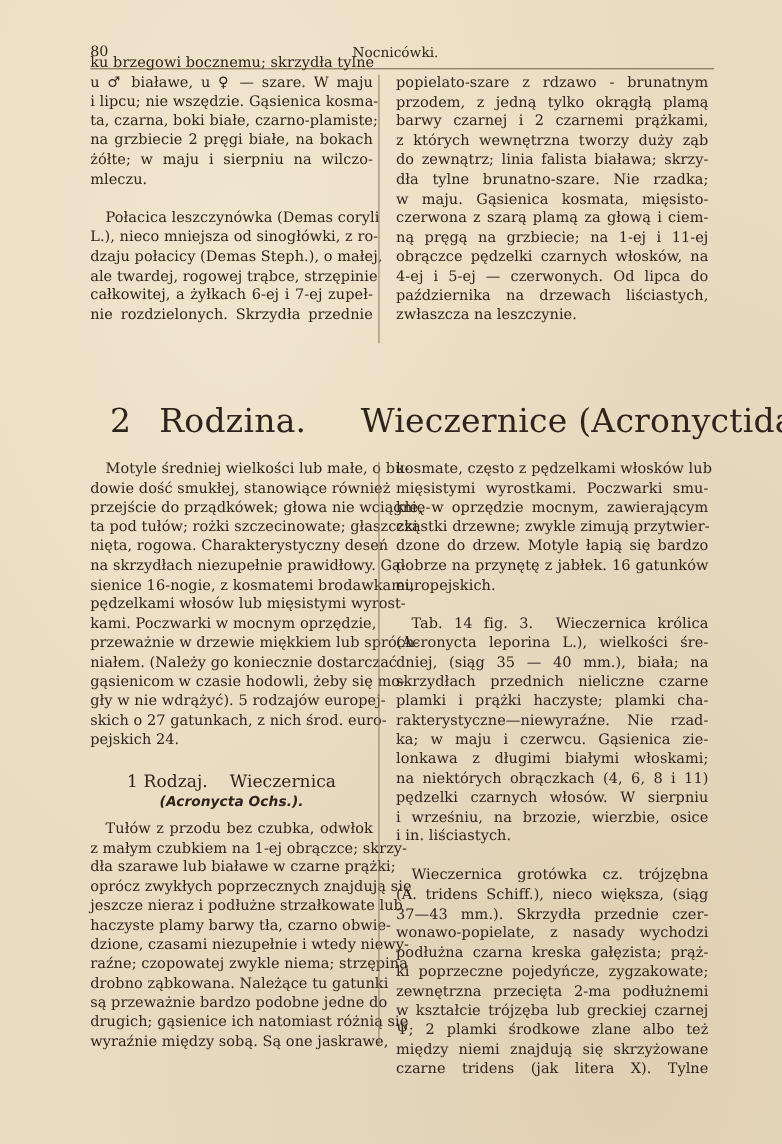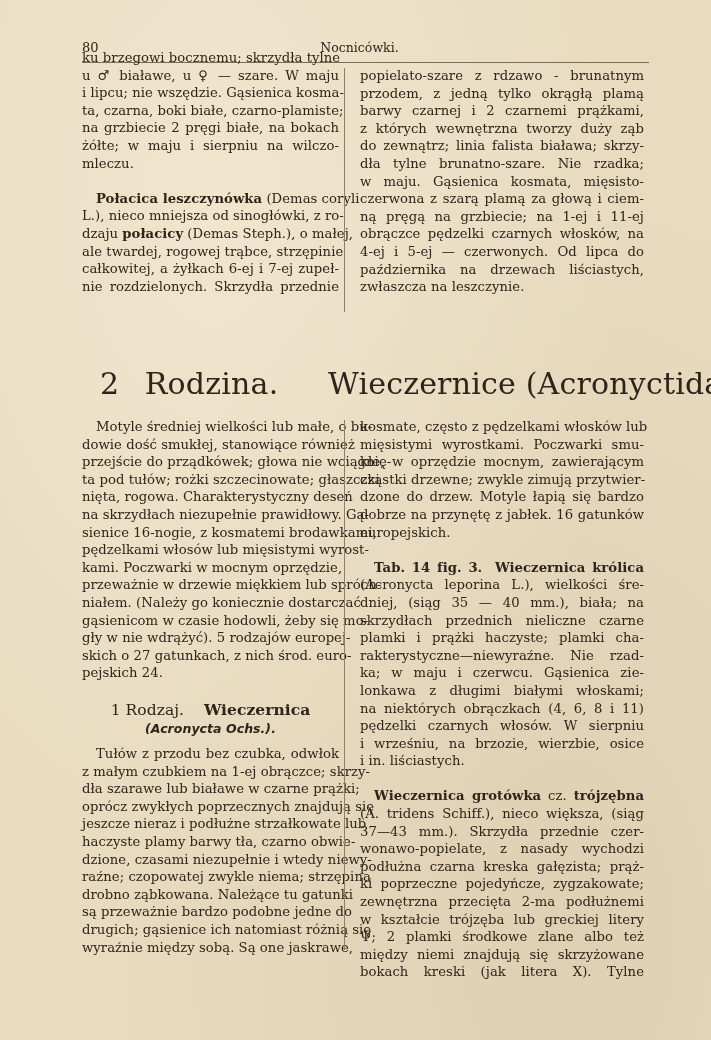--- a/index.html
+++ b/index.html
@@ -61,21 +61,21 @@
     .col .line.last {
       text-align-last: left;
     }
     .col .line.center {
       text-align: center;
       text-align-last: center;
     }
     .col .indent {
       padding-left: 14px;
     }
-    .b { font-weight: bold; }
+    .b { font-weight: normal; }
     .it { font-style: italic; font-weight: bold; font-family: "DejaVu Sans", "Liberation Sans", sans-serif; font-size: 12.5px; }
     .col-rule {
       position: absolute;
       width: 0;
       border-left: 1px solid #8f7e66;
     }
     .family-heading {
       position: absolute;
       left: 100px; top: 366px;
       width: 540px;
@@ -203,19 +203,19 @@
     <span class="line">i wrześniu, na brzozie, wierzbie, osice</span>
     <span class="line last">i in. liściastych.</span>
     <span class="gap"></span>
     <span class="line indent"><span class="b">Wieczernica grotówka</span><span> cz. </span><span class="b">trójzębna</span></span>
     <span class="line">(A. tridens Schiff.), nieco większa, (siąg</span>
     <span class="line">37—43 mm.).  Skrzydła przednie czer-</span>
     <span class="line">wonawo-popielate, z nasady wychodzi</span>
     <span class="line">podłużna czarna kreska gałęzista; prąż-</span>
     <span class="line">ki poprzeczne pojedyńcze, zygzakowate;</span>
     <span class="line">zewnętrzna przecięta 2-ma podłużnemi</span>
-    <span class="line">w kształcie trójzęba lub greckiej litery</span>
+    <span class="line">w kształcie trójzęba lub greckiej czarnej</span>
     <span class="line">Ψ; 2 plamki środkowe zlane albo też</span>
     <span class="line">między niemi znajdują się skrzyżowane</span>
-    <span class="line">bokach kreski (jak litera X).  Tylne</span>
+    <span class="line">czarne tridens (jak litera X).  Tylne</span>
   </div>
 
 </div>
 
 </body></html>

